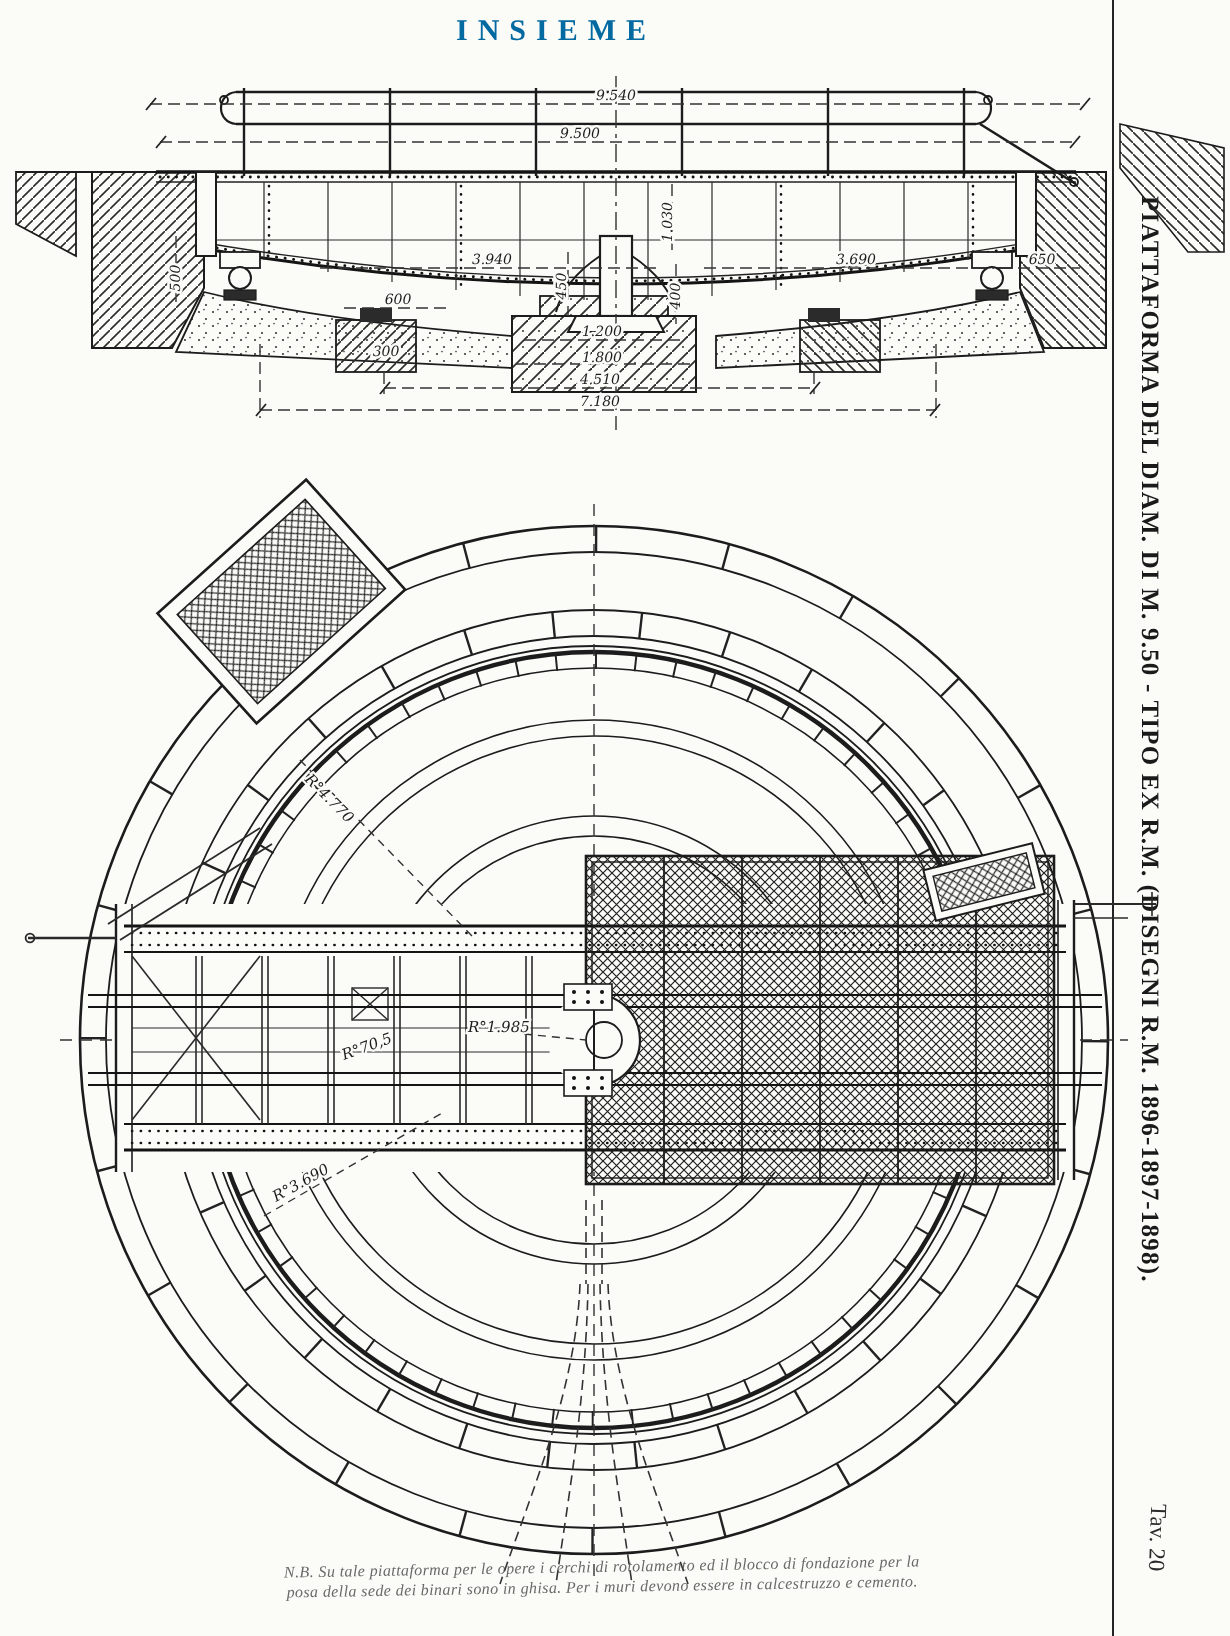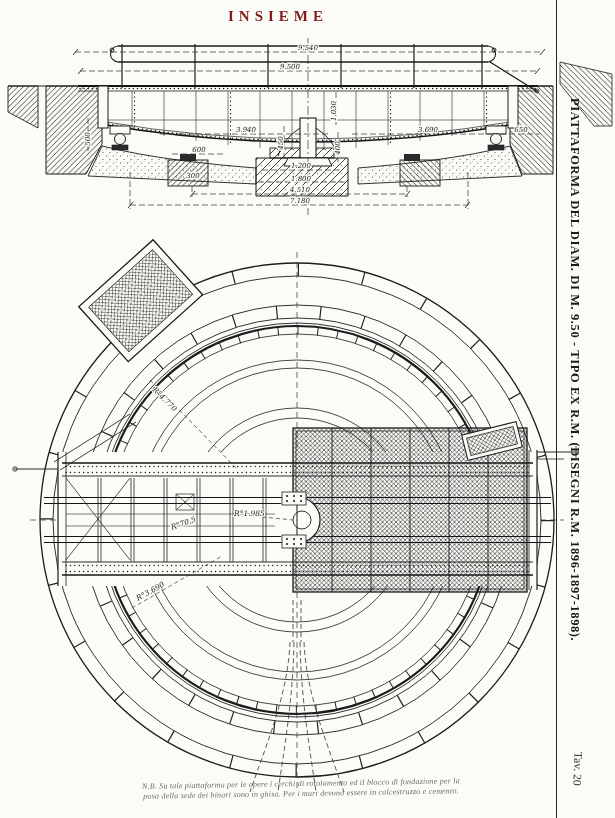--- a/index.html
+++ b/index.html
@@ -4,21 +4,21 @@
 <style>
   html,body{margin:0;padding:0;}
   body{
     width:615px;height:818px;position:relative;overflow:hidden;
     background:#fbfbf8;
     font-family:"Liberation Serif", serif;
     color:#1c1c1c;
   }
   .page-title{
     position:absolute;left:0;top:8px;width:556px;text-align:center;
-    font-size:15px;letter-spacing:5px;font-weight:600;color:#7f1d1d;
+    font-size:15px;letter-spacing:5px;font-weight:600;color:#0369a1;
   }
   .margin-rule{
     position:absolute;left:556px;top:0;width:1px;height:818px;background:#242424;
   }
   .margin-title{
     position:absolute;left:567px;top:98px;height:575px;
     writing-mode:vertical-rl;white-space:nowrap;
     font-weight:700;font-size:12.5px;letter-spacing:0.6px;color:#1a1a1a;
   }
   .plate-no{

